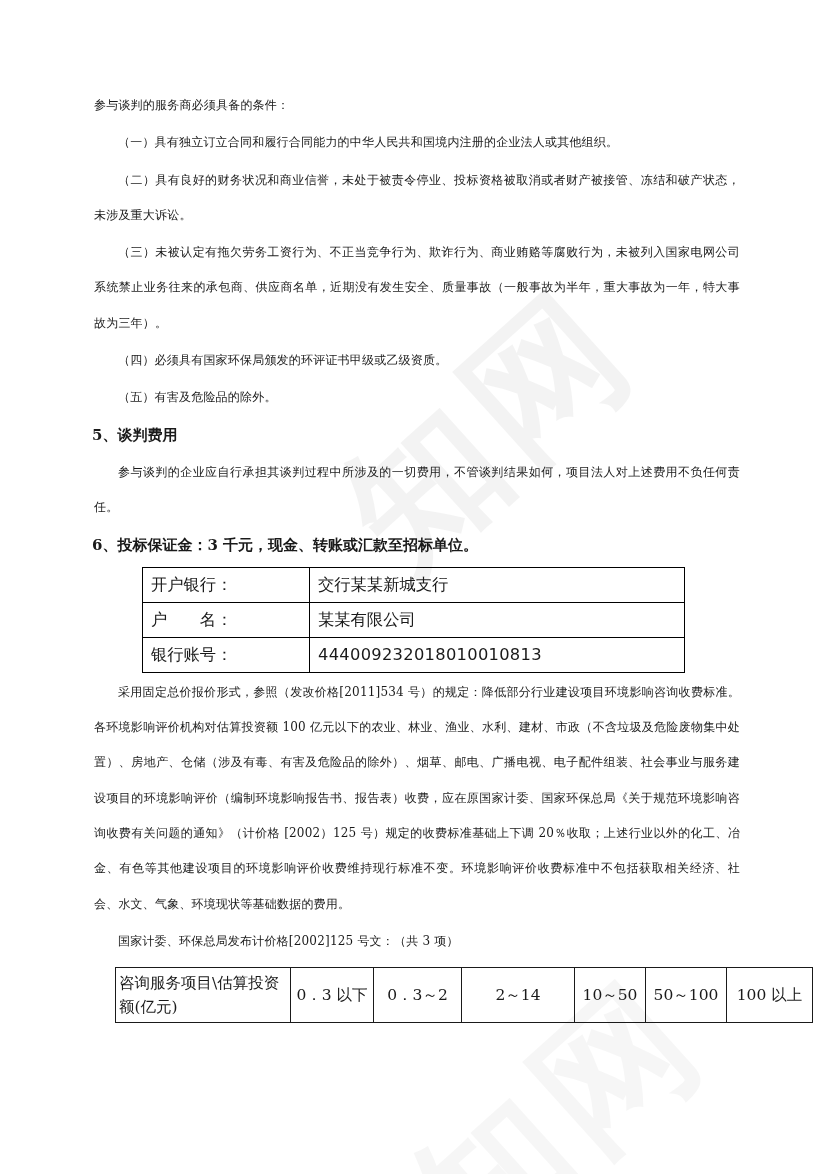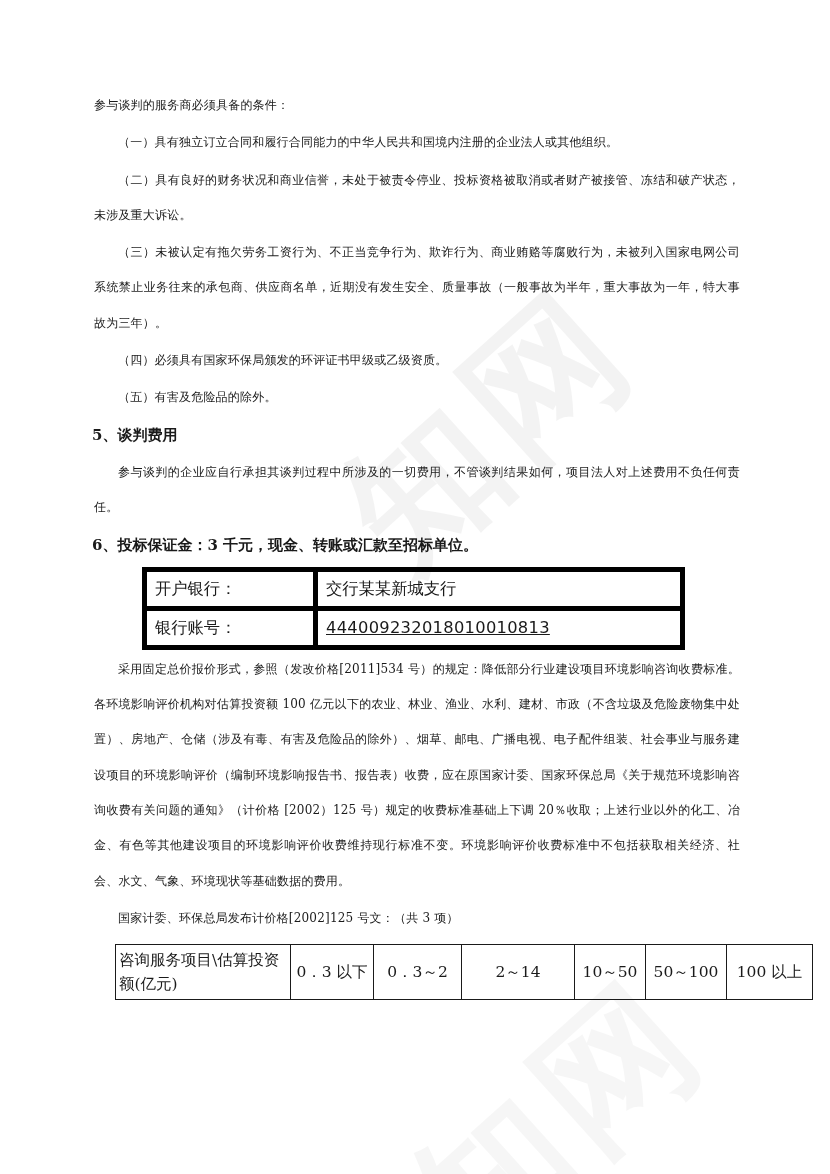--- a/index.html
+++ b/index.html
@@ -80,34 +80,33 @@
   
   .bank-table-wrap {
     margin: 4px 0 0 50px;
   }
   table.bank {
     border-collapse: collapse;
     width: 543px;
     table-layout: fixed;
   }
   table.bank td {
-    border: 5px solid #000000;
+    border: 1px solid #000000;
     height: 34px;
     padding: 0 8px;
     font-size: 16.3px;
     vertical-align: middle;
   }
   table.bank td.label {
     width: 150px;
   }
   td.acct {
     font-family: "DejaVu Sans", "Liberation Sans", sans-serif;
     font-size: 16px;
     letter-spacing: 0.3px;
-    text-decoration: underline;
   }
 
   
   .fee-table-wrap {
     margin: 8px 0 0 23px;
   }
   table.fee {
     border-collapse: collapse;
     table-layout: fixed;
     width: 597px;
@@ -162,20 +161,24 @@
     <p class="heading">6、投标保证金：3 千元，现金、转账或汇款至招标单位。</p>
 
     <div class="bank-table-wrap">
       <table class="bank">
         <tbody>
           <tr>
             <td class="label">开户银行：</td>
             <td>交行某某新城支行</td>
           </tr>
           <tr>
+            <td class="label">户　　名：</td>
+            <td>某某有限公司</td>
+          </tr>
+          <tr>
             <td class="label">银行账号：</td>
             <td class="acct">444009232018010010813</td>
           </tr>
         </tbody>
       </table>
     </div>
 
     <p class="line indent">采用固定总价报价形式，参照（发改价格[2011]534 号）的规定：降低部分行业建设项目环境影响咨询收费标准。各环境影响评价机构对估算投资额 100 亿元以下的农业、林业、渔业、水利、建材、市政（不含垃圾及危险废物集中处置）、房地产、仓储（涉及有毒、有害及危险品的除外）、烟草、邮电、广播电视、电子配件组装、社会事业与服务建设项目的环境影响评价（编制环境影响报告书、报告表）收费，应在原国家计委、国家环保总局《关于规范环境影响咨询收费有关问题的通知》（计价格 [2002）125 号）规定的收费标准基础上下调 20％收取；上述行业以外的化工、冶金、有色等其他建设项目的环境影响评价收费维持现行标准不变。环境影响评价收费标准中不包括获取相关经济、社会、水文、气象、环境现状等基础数据的费用。</p>
     <p class="line indent">国家计委、环保总局发布计价格[2002]125 号文：（共 3 项）</p>
 

